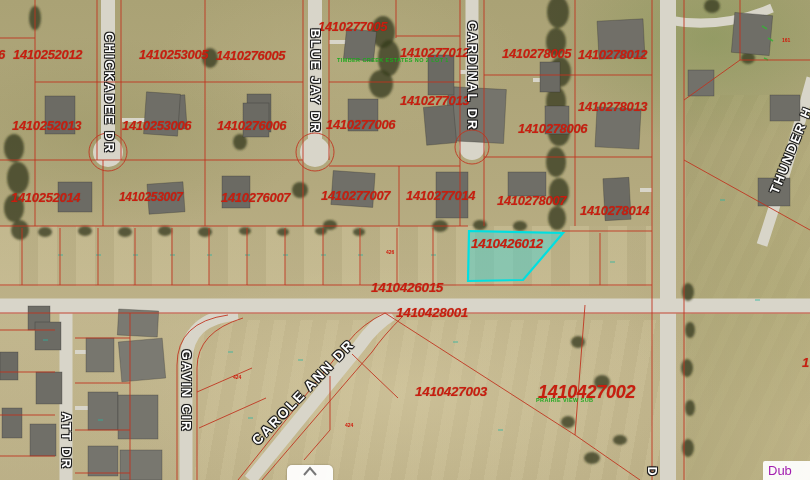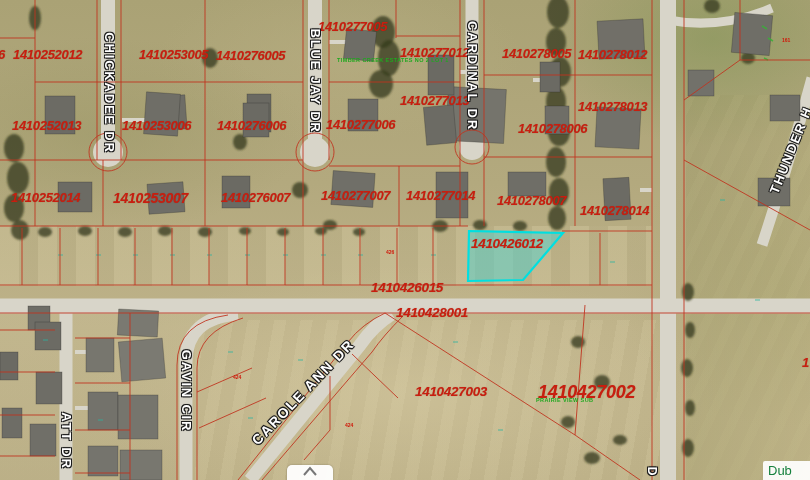--- a/index.html
+++ b/index.html
@@ -31,21 +31,21 @@
   .slabel{position:absolute;color:#fff;font-weight:bold;font-size:13px;white-space:nowrap;
           letter-spacing:1.8px;
           text-shadow:-1px -1px 0 #1c1c1c,1px -1px 0 #1c1c1c,-1px 1px 0 #1c1c1c,1px 1px 0 #1c1c1c,0 0 2px #000;}
   .tlabel{position:absolute;color:#d01708;font-weight:bold;font-size:5px;white-space:nowrap;}
   .glabel{position:absolute;color:#1fa81f;font-weight:bold;font-size:5.5px;white-space:nowrap;
           filter:blur(.6px);letter-spacing:.4px;}
   .collapse-box{position:absolute;left:287px;top:465px;width:46px;height:16px;
           background:rgba(255,255,255,.95);border-radius:5px 5px 0 0;
           display:flex;align-items:flex-start;justify-content:center;box-shadow:0 0 2px rgba(0,0,0,.3);}
   .attr-box{position:absolute;left:763px;top:461px;width:48px;height:20px;
-          background:rgba(255,255,255,.93);color:#15803d;font-size:13px;
+          background:rgba(255,255,255,.93);color:#a21caf;font-size:13px;
           padding:2px 0 0 5px;box-sizing:border-box;border-radius:2px 0 0 0;}
 </style>
 </head>
 <body>
 
 <div class="map">
 
   <div class="patch patch-strip"></div>
   <div class="patch patch-right"></div>
   <div class="patch patch-bottom"></div>
@@ -200,21 +200,21 @@
       <div class="plabel" style="left: 502px; top: 46px; font-size: 13px;">1410278005</div>
       <div class="plabel" style="left: 578px; top: 47px; font-size: 13px;">1410278012</div>
       <div class="plabel" style="left: 12px; top: 118px; font-size: 13px;">1410252013</div>
       <div class="plabel" style="left: 122px; top: 118px; font-size: 13px;">1410253006</div>
       <div class="plabel" style="left: 217px; top: 118px; font-size: 13px;">1410276006</div>
       <div class="plabel" style="left: 326px; top: 117px; font-size: 13px;">1410277006</div>
       <div class="plabel" style="left: 400px; top: 93px; font-size: 13px;">1410277013</div>
       <div class="plabel" style="left: 502px; top: 121px; font-size: 13px; margin-left: 16px;">1410278006</div>
       <div class="plabel" style="left: 578px; top: 99px; font-size: 13px; text-align: center;">1410278013</div>
       <div class="plabel" style="left: 11px; top: 190px; font-size: 13px;">1410252014</div>
-      <div class="plabel" style="left: 113px; top: 190px; font-size: 14px;">1410253007</div>
+      <div class="plabel" style="left: 119px; top: 190px; font-size: 12px;">1410253007</div>
       <div class="plabel" style="left: 221px; top: 190px; font-size: 13px;">1410276007</div>
       <div class="plabel" style="left: 321px; top: 188px; font-size: 13px;">1410277007</div>
       <div class="plabel" style="left: 406px; top: 188px; font-size: 13px;">1410277014</div>
       <div class="plabel" style="left: 497px; top: 193px; font-size: 13px;">1410278007</div>
       <div class="plabel" style="left: 580px; top: 203px; font-size: 13px;">1410278014</div>
       <div class="plabel" style="left: 471px; top: 236px; font-size: 13.5px;">1410426012</div>
       <div class="plabel" style="left: 371px; top: 280px; font-size: 13.5px;">1410426015</div>
       <div class="plabel" style="left: 396px; top: 305px; font-size: 13.5px;">1410428001</div>
       <div class="plabel" style="left: 415px; top: 384px; font-size: 13.5px;">1410427003</div>
       <div class="plabel" style="left: 538px; top: 382px; font-size: 18px;">1410427002</div>

